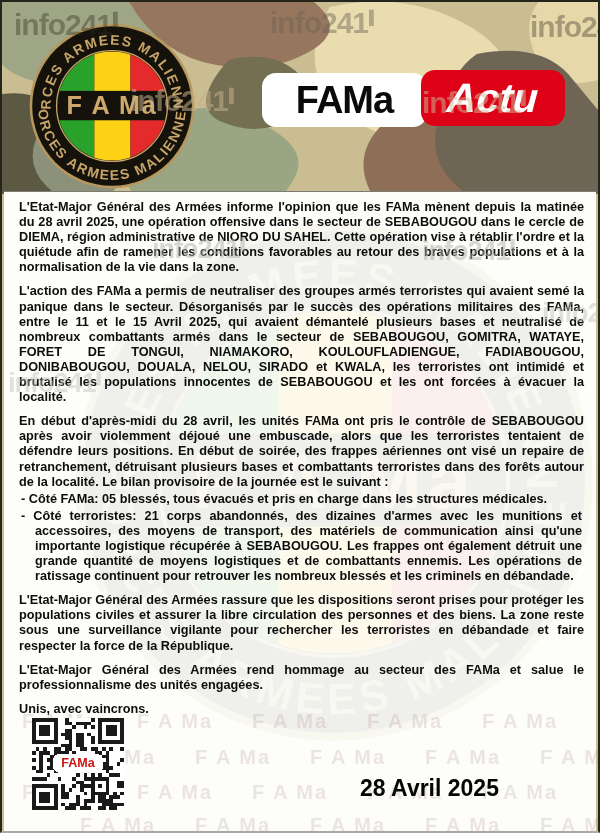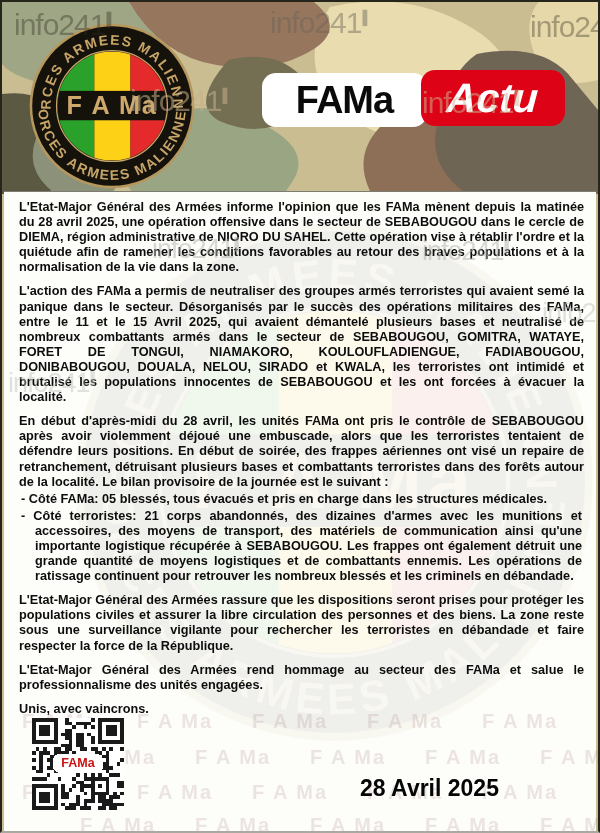--- a/index.html
+++ b/index.html
@@ -43,21 +43,21 @@
   .doc-text p.bullet.last{margin-bottom:9px;}
   
   .qr{position:absolute;left:28px;top:526px;width:92px;height:92px;z-index:2;}
   .doc-date{
     position:absolute;left:356px;top:583px;z-index:2;
     font-weight:bold;font-size:23px;letter-spacing:0;color:#050505;white-space:nowrap;
   }
   
   .wm{
     position:absolute;z-index:6;pointer-events:none;
-    font-weight:normal;letter-spacing:-1px;white-space:nowrap;text-align:center;
+    font-weight:bold;letter-spacing:-1px;white-space:nowrap;text-align:center;
   }
   .wm::after{content:"\258C";font-size:45%;vertical-align:super;margin-left:1px;}
   .fama-ghost{
     position:absolute;z-index:1;pointer-events:none;
     font-weight:bold;font-size:20px;letter-spacing:2px;color:rgba(165,130,130,0.20);white-space:nowrap;
   }
 </style>
 </head>
 <body>
 

